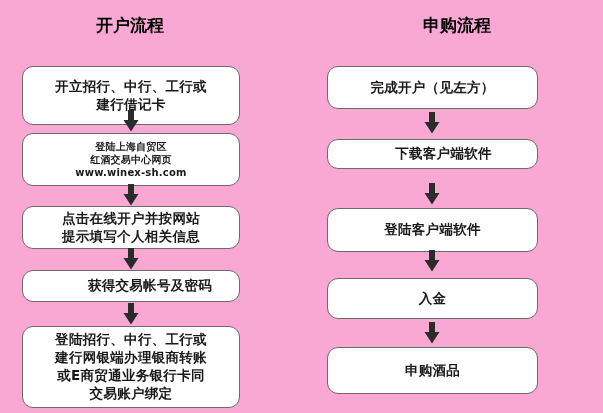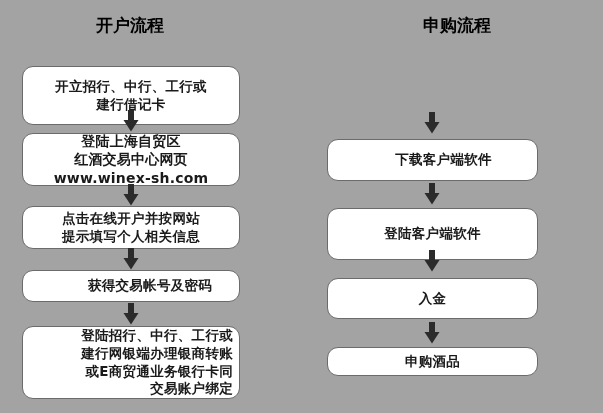--- a/index.html
+++ b/index.html
@@ -7,21 +7,21 @@
     padding: 0;
     background: #ffffff;
   }
   body {
     font-family: "DejaVu Sans", "Liberation Sans", sans-serif;
   }
   #canvas {
     position: relative;
     width: 603px;
     height: 413px;
-    background: #a3a3a3;
+    background: #f9a8d4;
     overflow: hidden;
   }
   .col-title {
     position: absolute;
     font-weight: bold;
     font-size: 17px;
     color: #000000;
     letter-spacing: 0px;
     white-space: nowrap;
     text-align: center;
@@ -42,21 +42,21 @@
     letter-spacing: 0.3px;
     font-weight: bold;
     padding: 2px 6px;
   }
   .node .node-text {
     display: block;
     width: 100%;
     white-space: pre-line;
   }
   .node.url-node {
-    font-size: 14px;
+    font-size: 10px;
     letter-spacing: 0.2px;
   }
   .arrow {
     position: absolute;
     width: 22px;
   }
   .arrow svg {
     display: block;
     width: 100%;
     height: 100%;
@@ -110,49 +110,52 @@
     <span class="node-text">获得交易帐号及密码</span>
   </div>
 
   <div class="arrow" style="left:120px; top:303px; height:22px;">
     <svg viewBox="0 0 22 22" preserveAspectRatio="none" aria-hidden="true">
       <rect x="8" y="0" width="6" height="12" fill="#2b2b2b"></rect>
       <polygon points="3.5,10 18.5,10 11,21.5" fill="#2b2b2b"></polygon>
     </svg>
   </div>
 
-  <div class="node" style="left:22px; top:326px; width:218px; height:73px;text-align:right;">
+  <div class="node" style="left:22px; top:326px; width:218px; height:82px;">
     <span class="node-text">登陆招行、中行、工行或
 建行网银端办理银商转账
 或E商贸通业务银行卡同
 交易账户绑定</span>
   </div>
 
   <div class="col-title" style="left:391px; top:14px; width:84px;margin-left:24px;">申购流程</div>
 
+  <div class="node" style="left:327px; top:66px; width:211px; height:43px;">
+    <span class="node-text">完成开户（见左方）</span>
+  </div>
 
   <div class="arrow" style="left:421px; top:112px; height:22px;">
     <svg viewBox="0 0 22 22" preserveAspectRatio="none" aria-hidden="true">
       <rect x="8" y="0" width="6" height="12" fill="#2b2b2b"></rect>
       <polygon points="3.5,10 18.5,10 11,21.5" fill="#2b2b2b"></polygon>
     </svg>
   </div>
 
-  <div class="node" style="left:327px; top:139px; width:211px; height:42px;padding-left:28px;">
+  <div class="node" style="left:327px; top:139px; width:211px; height:30px;padding-left:28px;">
     <span class="node-text">下载客户端软件</span>
   </div>
 
   <div class="arrow" style="left:421px; top:183px; height:22px;">
     <svg viewBox="0 0 22 22" preserveAspectRatio="none" aria-hidden="true">
       <rect x="8" y="0" width="6" height="12" fill="#2b2b2b"></rect>
       <polygon points="3.5,10 18.5,10 11,21.5" fill="#2b2b2b"></polygon>
     </svg>
   </div>
 
-  <div class="node" style="left:327px; top:208px; width:211px; height:52px;">
+  <div class="node" style="left:327px; top:208px; width:211px; height:44px;">
     <span class="node-text">登陆客户端软件</span>
   </div>
 
   <div class="arrow" style="left:421px; top:250px; height:22px;">
     <svg viewBox="0 0 22 22" preserveAspectRatio="none" aria-hidden="true">
       <rect x="8" y="0" width="6" height="12" fill="#2b2b2b"></rect>
       <polygon points="3.5,10 18.5,10 11,21.5" fill="#2b2b2b"></polygon>
     </svg>
   </div>
 
@@ -160,17 +163,17 @@
     <span class="node-text">入金</span>
   </div>
 
   <div class="arrow" style="left:421px; top:322px; height:22px;">
     <svg viewBox="0 0 22 22" preserveAspectRatio="none" aria-hidden="true">
       <rect x="8" y="0" width="6" height="12" fill="#2b2b2b"></rect>
       <polygon points="3.5,10 18.5,10 11,21.5" fill="#2b2b2b"></polygon>
     </svg>
   </div>
 
-  <div class="node" style="left:327px; top:347px; width:211px; height:29px;text-align:center;">
+  <div class="node" style="left:327px; top:347px; width:211px; height:47px;text-align:center;">
     <span class="node-text">申购酒品</span>
   </div>
 
 </div>
 
 </body></html>

